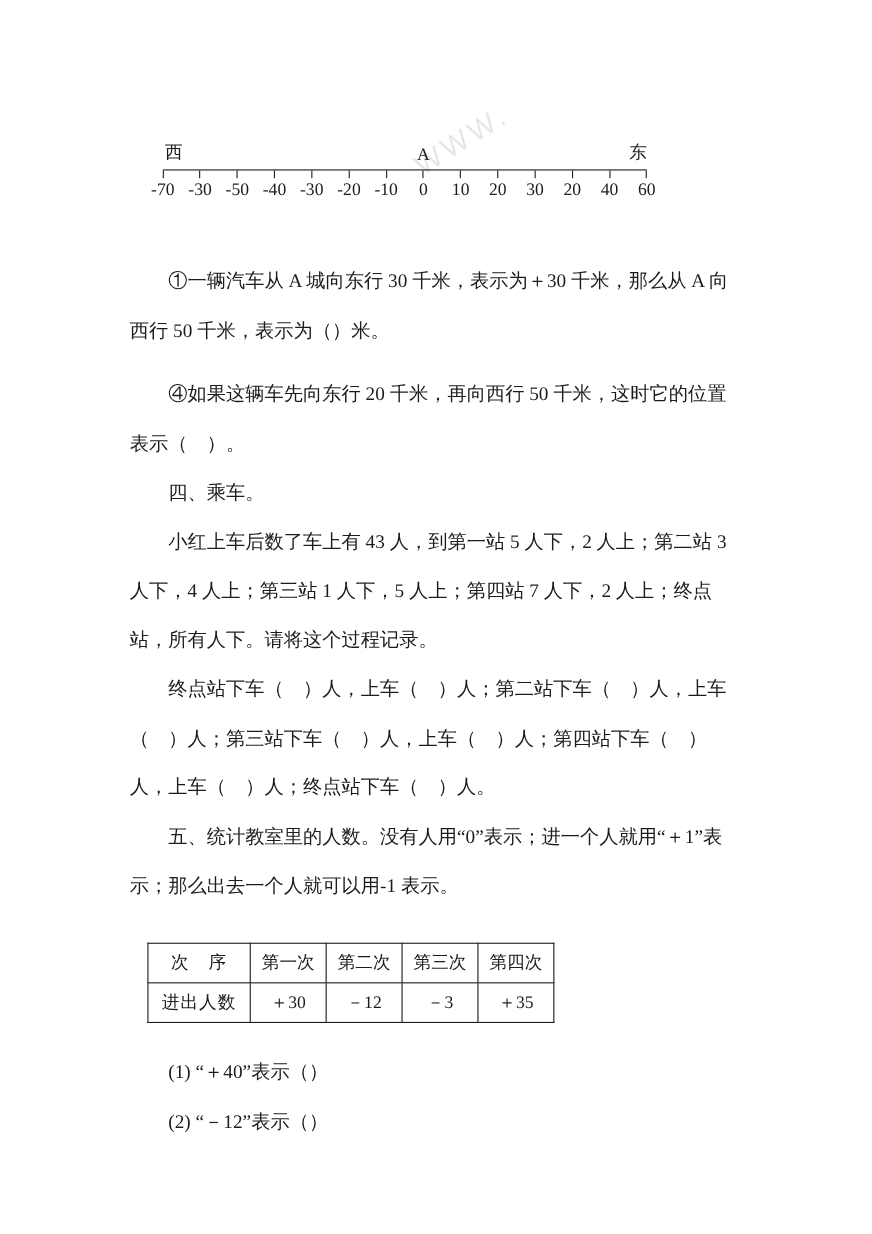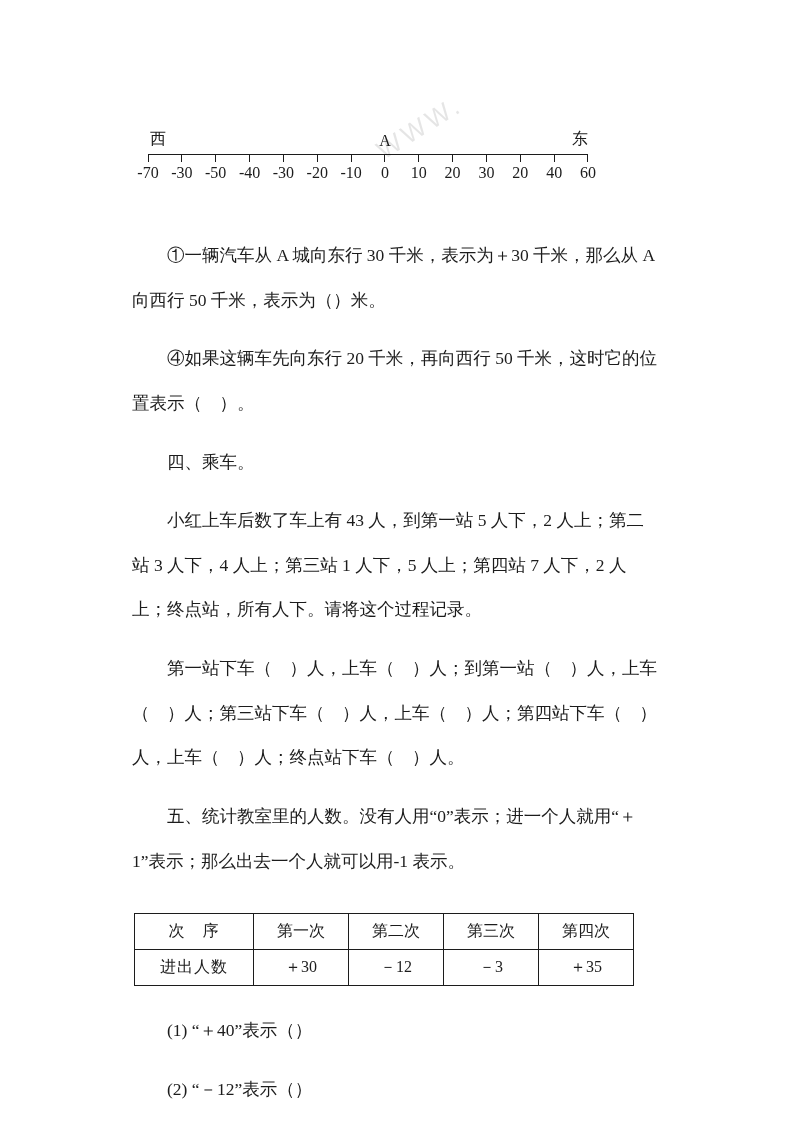--- a/index.html
+++ b/index.html
@@ -58,36 +58,36 @@
     background:#1c1c1c;
   }
   .tick .num{
     margin-top:3px;
     font-size:16px;
     white-space:nowrap;
     line-height:1;
   }
   
   .content p{
-    margin:14px;
+    margin:0;
     text-indent:2em;
     line-height:2.55;
     font-size:17.5px;
   }
   p.gap-after{margin-bottom:14px;}
   p.gap-before{margin-top:8px;}
   
   table.stat{
     border-collapse:collapse;
     margin:30px 0 22px 16px;
     font-size:16px;
   }
   table.stat td{
     border:1px solid #1c1c1c;
-    padding:7px 23px;
+    padding:7px 10px;
     text-align:center;
     min-width:48px;
     white-space:nowrap;
   }
   table.stat td.rowhead{
     min-width:72px;
     letter-spacing:1px;
   }
   .subq{margin-top:6px;}
 </style>
@@ -163,21 +163,21 @@
             <span class="mark"></span>
             <span class="num">60</span>
           </div>
       </div>
     </section>
 
     <p class="gap-after">①一辆汽车从 A 城向东行 30 千米，表示为＋30 千米，那么从 A 向西行 50 千米，表示为（）米。</p>
     <p>④如果这辆车先向东行 20 千米，再向西行 50 千米，这时它的位置表示（　）。</p>
     <p>四、乘车。</p>
     <p>小红上车后数了车上有 43 人，到第一站 5 人下，2 人上；第二站 3 人下，4 人上；第三站 1 人下，5 人上；第四站 7 人下，2 人上；终点站，所有人下。请将这个过程记录。</p>
-    <p>第一站下车（　）人，上车（　）人；到第一站（　）人，上车（　）人；第三站下车（　）人，上车（　）人；第四站下车（　）人，上车（　）人；终点站下车（　）人。</p>
+    <p>终点站下车（　）人，上车（　）人；第二站下车（　）人，上车（　）人；第三站下车（　）人，上车（　）人；第四站下车（　）人，上车（　）人；终点站下车（　）人。</p>
     <p>五、统计教室里的人数。没有人用“0”表示；进一个人就用“＋1”表示；那么出去一个人就可以用-1 表示。</p>
 
     <table class="stat">
       <tbody>
         <tr>
           <td class="rowhead">次　序</td>
           <td>第一次</td>
           <td>第二次</td>
           <td>第三次</td>
           <td>第四次</td>

